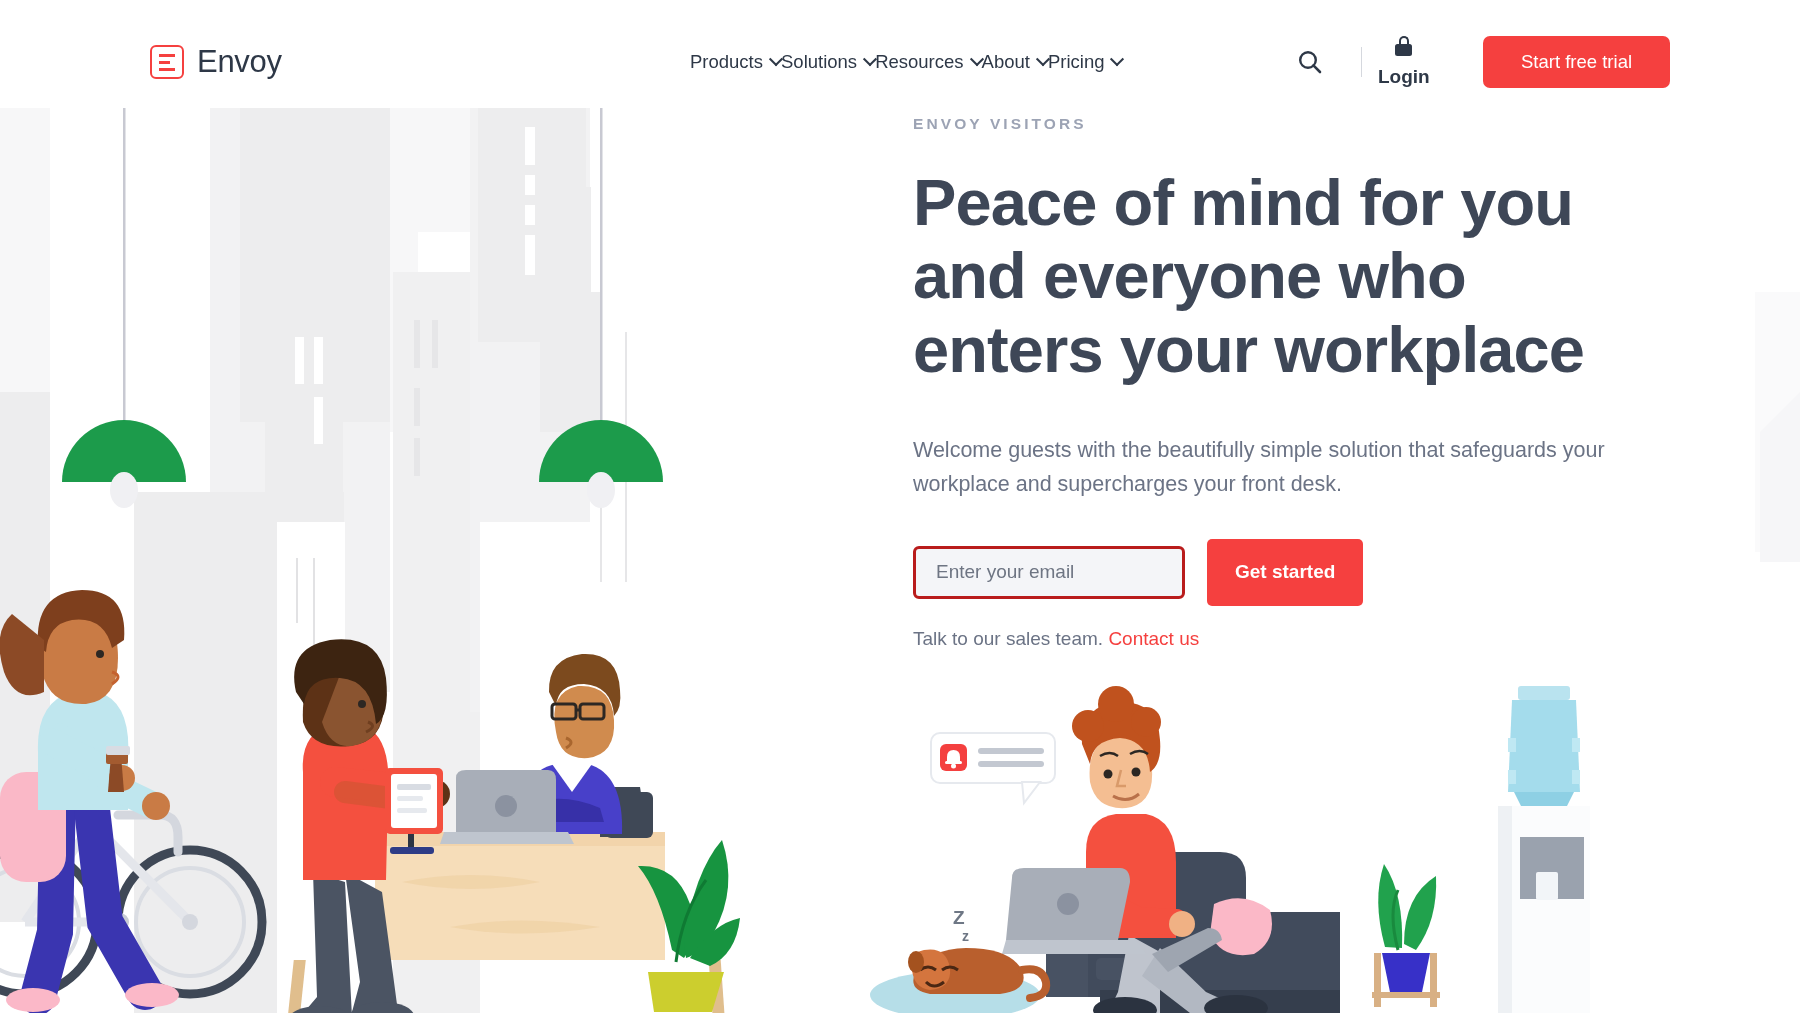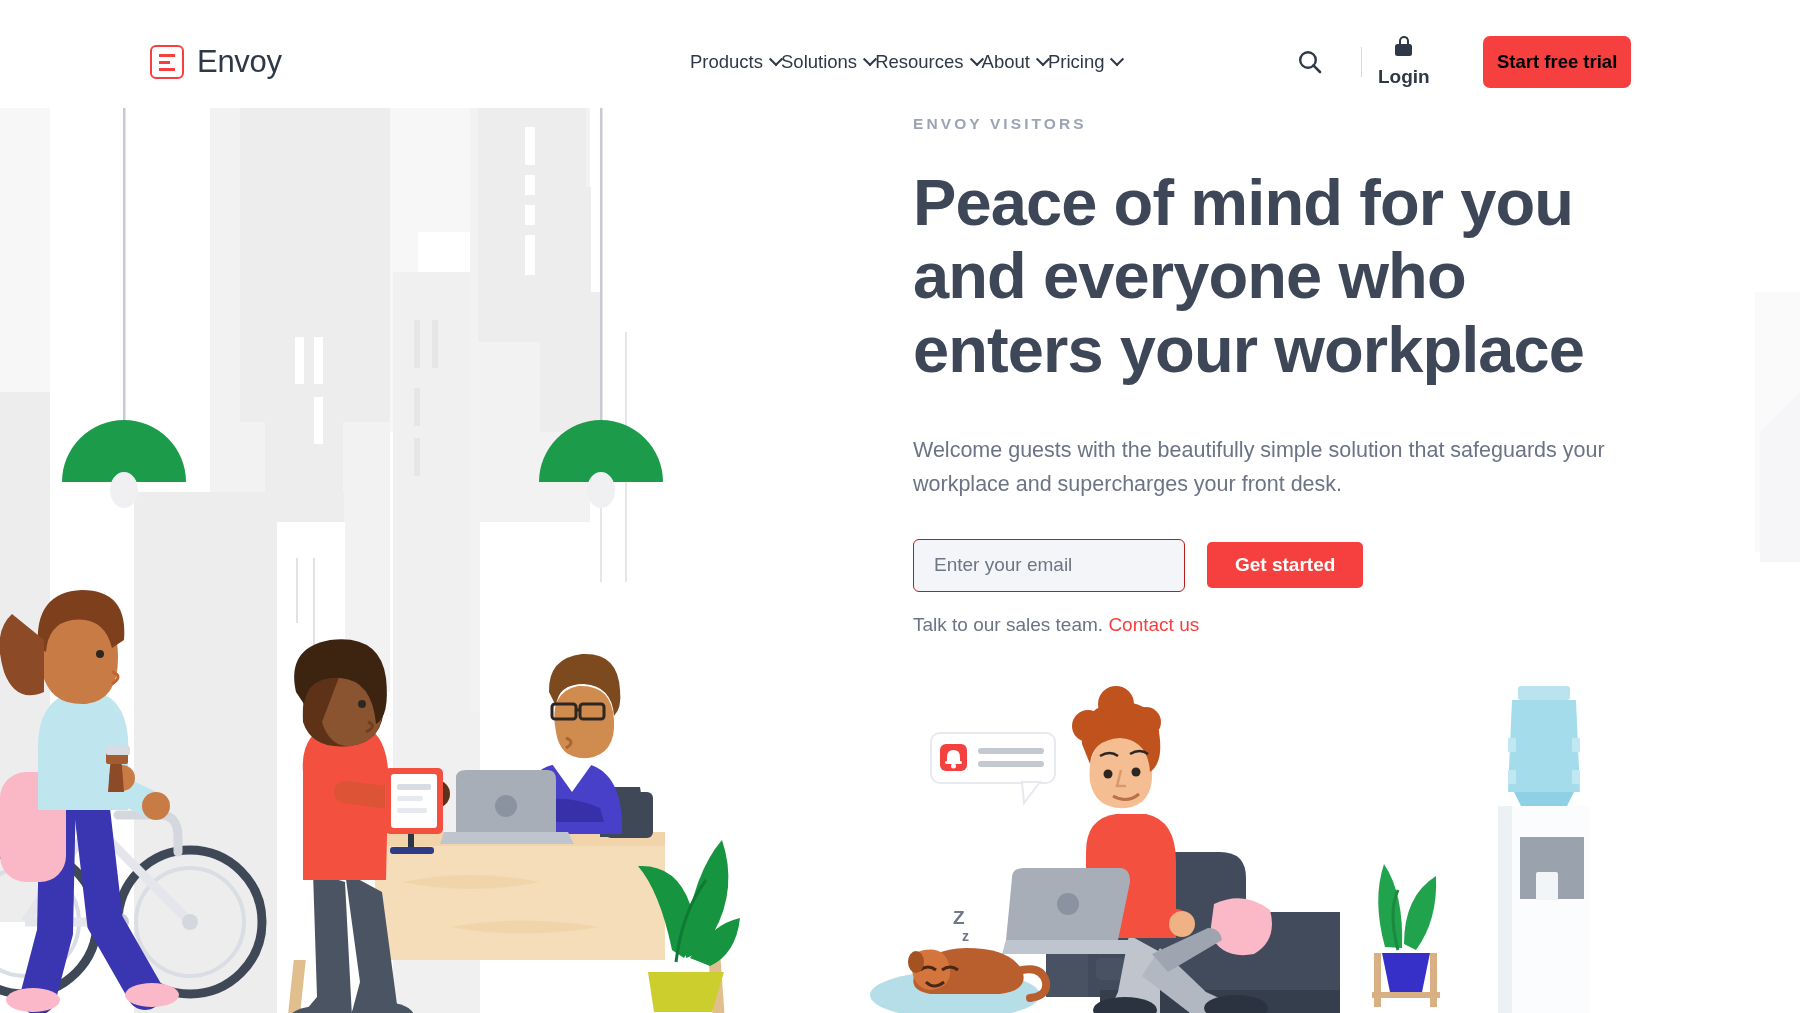--- a/index.html
+++ b/index.html
@@ -98,23 +98,23 @@
   .lock-ico .body {
     position: absolute; left: 0; top: 8px;
     width: 17px; height: 12px;
     background: #2E3847; border-radius: 2.5px;
   }
   #login-label { font-size: 19px; font-weight: bold; color: #2E3847; }
 
   #trial-btn {
     position: absolute; left: 1483px; top: 50%;
     transform: translateY(-50%);
-    background: #F5403F; color: #000000;
-    font-size: 18.5px; font-weight: bold;
-    padding: 15px 14px;
+    background: #F5403F; color: #ffffff;
+    font-size: 18.5px; font-weight: normal;
+    padding: 15px 38px;
     border: none; border-radius: 7px;
     cursor: pointer; white-space: nowrap;
     font-family: "Liberation Sans", sans-serif;
   }
 
   
   #illustration {
     position: absolute; left: 0; top: 92px;
     width: 1800px; height: 921px;
     overflow: hidden;
@@ -146,32 +146,32 @@
     max-width: 710px;
     margin-bottom: 38px;
   }
   #signup-form {
     display: flex; align-items: center; gap: 22px;
     margin-bottom: 22px;
   }
   #email-input {
     width: 272px; height: 53px;
     background: #F4F5F8;
-    border: 1px solid #b91c1c;
+    border: 3px solid #b91c1c;
     border-radius: 6px;
     padding: 0 20px;
     font-size: 19px; color: #5A6172;
     font-family: "Liberation Sans", sans-serif;
     outline: none;
   }
   #email-input::placeholder { color: #6E7583; }
   #get-started-btn {
     background: #F5403F; color: #ffffff;
     font-size: 19px; font-weight: bold;
-    height: 46px; padding: 0 28px;
+    height: 67px; padding: 0 28px;
     border: none; border-radius: 5px;
     cursor: pointer; white-space: nowrap;
     font-family: "Liberation Sans", sans-serif;
   }
   #sales-line { font-size: 19px; color: #6B7385; }
   #contact-link {
     color: #F5403F; text-decoration: none; cursor: pointer;
   }
 </style>
 </head>

